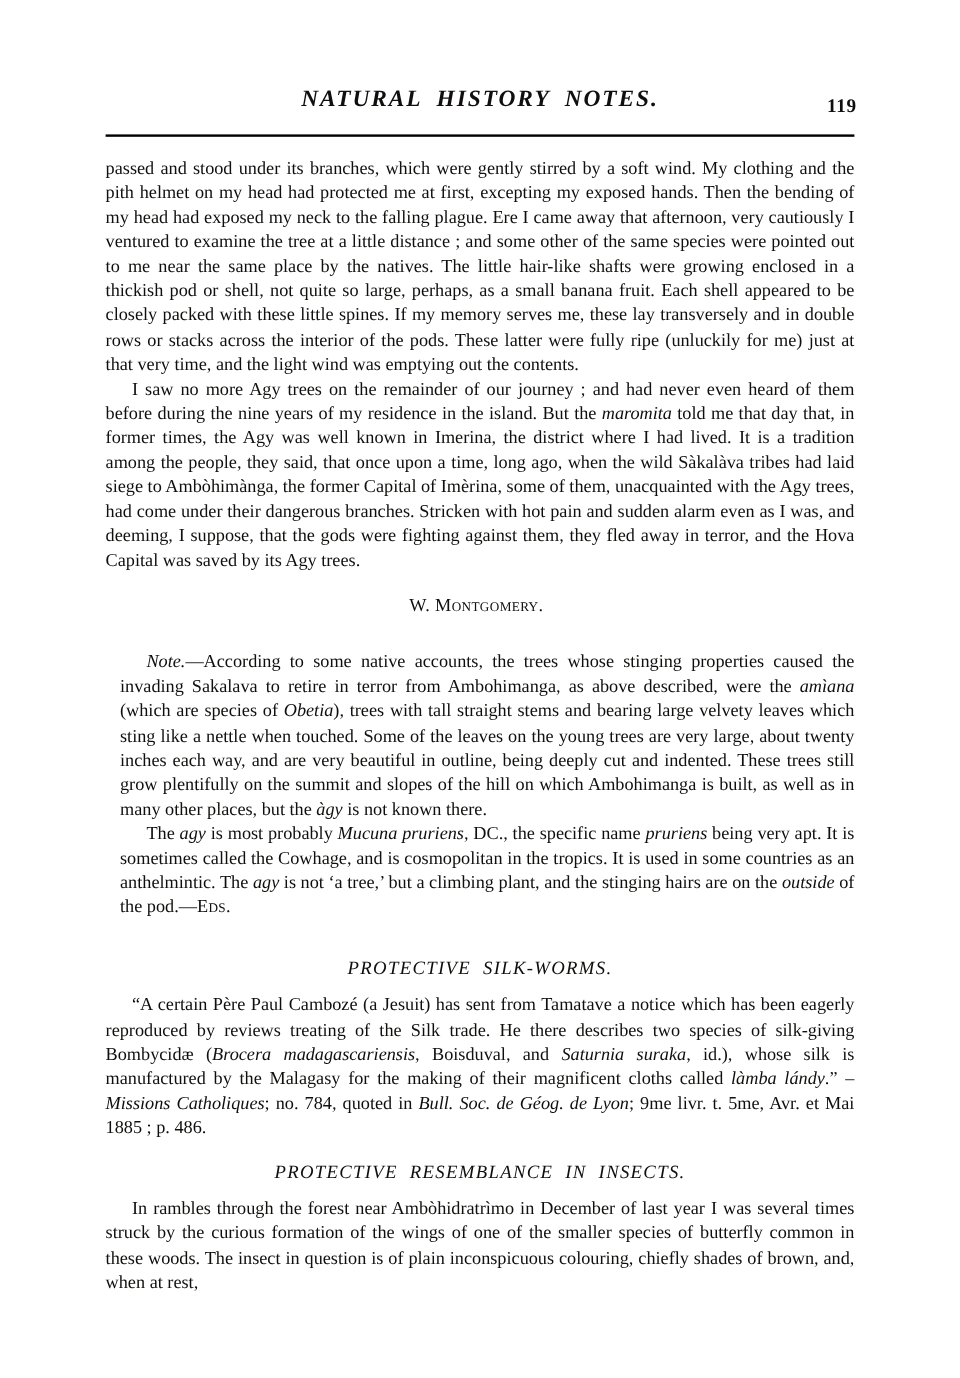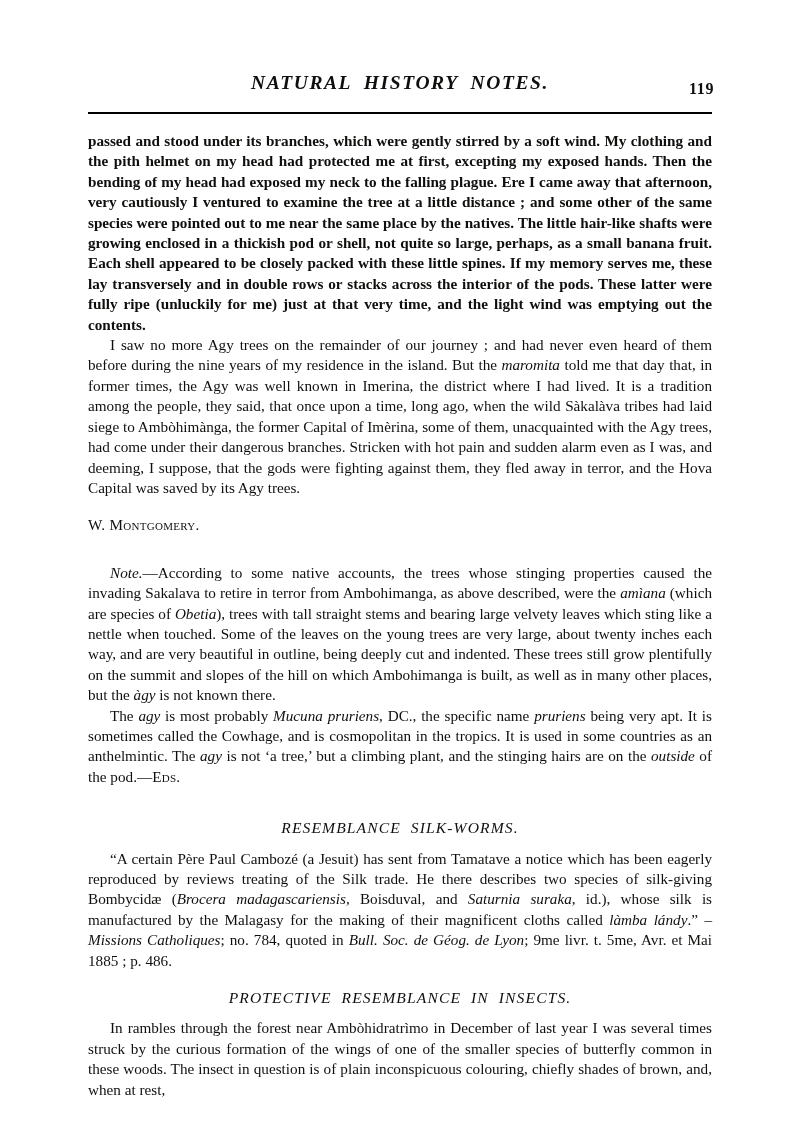--- a/index.html
+++ b/index.html
@@ -72,40 +72,40 @@
     text-align: justify;
     text-justify: inter-word;
     hyphens: none;
   }
   p {
     margin: 0;
     text-indent: 22px;
   }
   p.noindent {
     text-indent: 0;
-    font-weight: bold;
   }
   i, .it {
     font-style: italic;
   }
   .sc {
     font-variant: small-caps;
     letter-spacing: 0.3px;
   }
 
   .byline {
-    text-align: left;
+    text-align: center;
     margin-top: 17px;
     margin-right: 6px;
     text-indent: 0;
     letter-spacing: 0.3px;
   }
 
   .note-block {
     margin-top: 27px;
+    margin-left: 12px;
   }
 
   .section-head {
     text-align: center;
     font-style: italic;
     font-size: 15.6px;
     letter-spacing: 1.1px;
     word-spacing: 5px;
     margin-top: 31px;
     margin-bottom: 10px;
@@ -135,21 +135,21 @@
       <p><span>I saw no more Agy trees on the remainder of our journey ; and had never even heard of them before during the nine years of my residence in the island.  But the </span><i>maromita</i><span> told me that day that, in former times, the Agy was well known in Imerina, the district where I had lived.  It is a tradition among the people, they said, that once upon a time, long ago, when the wild Sàkalàva tribes had laid siege to Ambòhimànga, the former Capital of Imèrina, some of them, unacquainted with the Agy trees, had come under their dangerous branches.  Stricken with hot pain and sudden alarm even as I was, and deeming, I suppose, that the gods were fighting against them, they fled away in terror, and the Hova Capital was saved by its Agy trees.</span></p>
 
       <p class="byline sc">W. Montgomery.</p>
 
       <div class="note-block">
         <p><i>Note.</i><span>—According to some native accounts, the trees whose stinging pro­perties caused the invading Sakalava to retire in terror from Ambohimanga, as above described, were the </span><i>amìana</i><span> (which are species of </span><i>Obetia</i><span>), trees with tall straight stems and bearing large velvety leaves which sting like a nettle when touched.  Some of the leaves on the young trees are very large, about twenty inches each way, and are very beautiful in outline, being deeply cut and indented.  These trees still grow plentifully on the summit and slopes of the hill on which Ambohimanga is built, as well as in many other places, but the </span><i>àgy</i><span> is not known there.</span></p>
 
         <p><span>The </span><i>agy</i><span> is most probably </span><i>Mucuna pruriens</i><span>, DC., the specific name </span><i>pruriens</i><span> being very apt.  It is sometimes called the Cowhage, and is cos­mopolitan in the tropics.  It is used in some countries as an anthelmintic.  The </span><i>agy</i><span> is not ‘a tree,’ but a climbing plant, and the stinging hairs are on the </span><i>outside</i><span> of the pod.—</span><span class="sc">Eds.</span></p>
       </div>
 
-      <p class="section-head">RESEMBLANCE  SILK-WORMS.</p>
+      <p class="section-head">PROTECTIVE  SILK-WORMS.</p>
 
       <p><span>“A certain Père Paul Cambozé (a Jesuit) has sent from Tamatave a notice which has been eagerly reproduced by reviews treating of the Silk trade.  He there describes two species of silk-giving Bombycidæ (</span><i>Brocera madagascariensis</i><span>, Boisduval, and </span><i>Saturnia suraka</i><span>, id.), whose silk is manu­factured by the Malagasy for the making of their magnificent cloths called </span><i>làmba lándy</i><span>.” – </span><i>Missions Catholiques</i><span>; no. 784, quoted in </span><i>Bull. Soc. de Géog. de Lyon</i><span>; 9me livr. t. 5me, Avr. et Mai 1885 ; p. 486.</span></p>
 
       <p class="section-head tight-top">PROTECTIVE  RESEMBLANCE  IN  INSECTS.</p>
 
       <p>In rambles through the forest near Ambòhidratrìmo in December of last year I was several times struck by the curious formation of the wings of one of the smaller species of butterfly common in these woods.  The insect in question is of plain inconspicuous colouring, chiefly shades of brown, and, when at rest,</p>
 
     </div>
   </div>
 </div>

